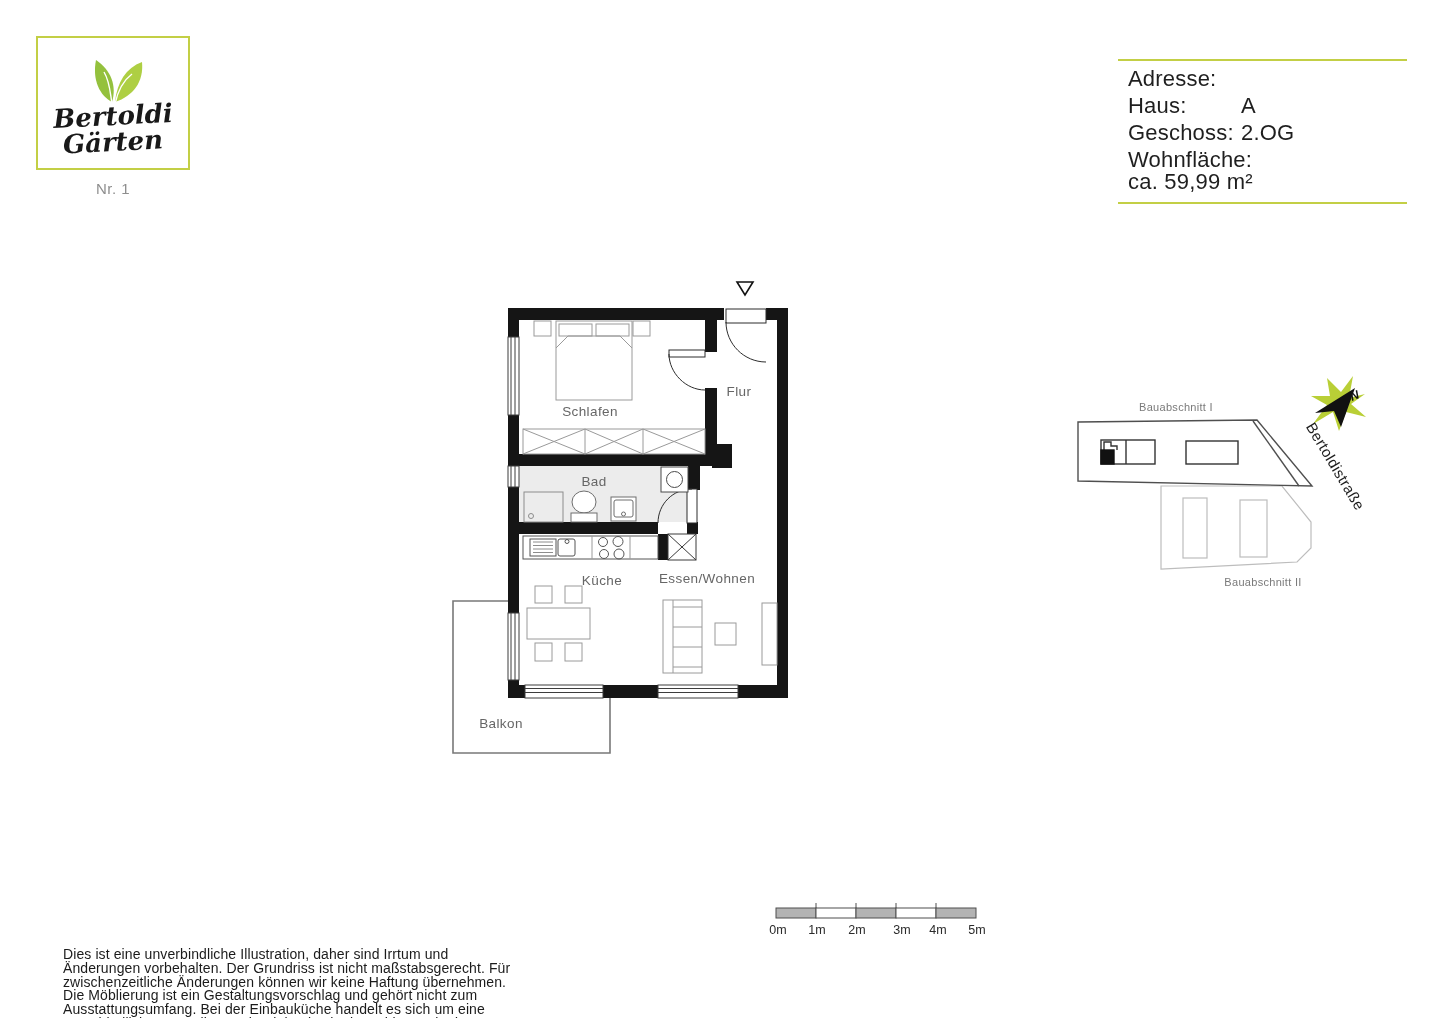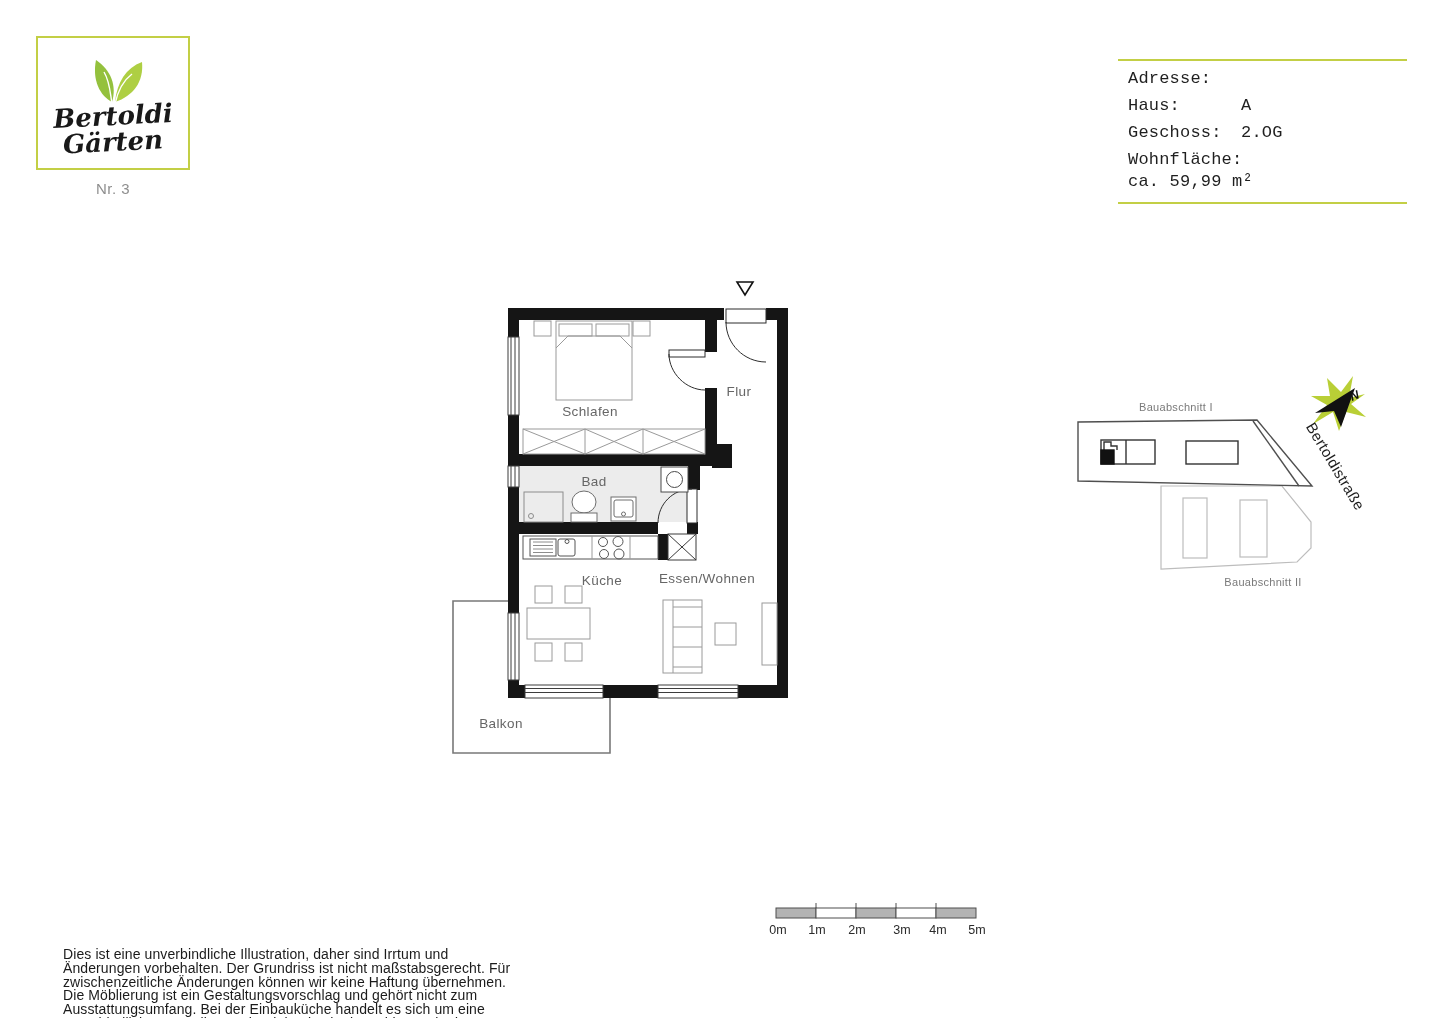--- a/index.html
+++ b/index.html
@@ -11,21 +11,21 @@
             border:2px solid #c3cf45;background:#fff;text-align:center;}
   .logo-text{font-family:"DejaVu Serif",serif;font-style:italic;font-weight:700;
              font-size:26px;line-height:28px;color:#191919;margin-top:2px;transform:rotate(-3deg);}
   .logo-nr{position:absolute;left:36px;top:180px;width:154px;text-align:center;
            font-size:15px;color:#8e8e8e;letter-spacing:.5px;}
 
   
   .info-table{position:absolute;left:1118px;top:59px;width:279px;
               border-top:2.5px solid #c3cf45;border-bottom:2.5px solid #c3cf45;
               padding:7px 0 9px 10px;}
-  .info-row{display:flex;margin-bottom:5px;font-size:17px;line-height:22px;letter-spacing:.2px;font-family:Liberation Mono, monospace;}
+  .info-row{display:flex;margin-bottom:5px;font-size:22px;line-height:22px;letter-spacing:.2px;}
   .info-row:last-child{margin-bottom:0;flex-direction:column;}
   .info-label{width:113px;flex:none;}
   .info-value{white-space:pre-line;}
 
   
   .plan-svg{position:absolute;left:440px;top:270px;width:390px;height:500px;}
   .site-svg{position:absolute;left:1070px;top:362px;width:330px;height:240px;}
   .scale-svg{position:absolute;left:765px;top:898px;width:240px;height:48px;}
   .logo-leaves{position:absolute;left:0;top:6px;width:150px;height:62px;}
 
@@ -44,21 +44,21 @@
     <svg class="logo-leaves" viewBox="0 0 150 62">
       <path d="M 74 58 C 62 52 54 36 58 16 C 73 26 79 42 74 58 Z" fill="#94c13d"></path>
       <path d="M 77 58 C 79 38 88 24 104 18 C 106 38 95 52 77 58 Z" fill="#aecf43"></path>
       <path d="M 74 60 C 72 48 72 38 66 28" fill="none" stroke="#ffffff" stroke-width="1.4"></path>
       <path d="M 77 60 C 80 46 86 36 94 30" fill="none" stroke="#ffffff" stroke-width="1.4"></path>
     </svg>
     <div style="height:62px"></div>
     <div class="logo-text">Bertoldi</div>
     <div class="logo-text" style="margin-top:-2px">Gärten</div>
   </div>
-  <div class="logo-nr">Nr. 3</div>
+  <div class="logo-nr">Nr. 1</div>
 
   <div class="info-table">
     <div class="info-row">
       <div class="info-label">Adresse:</div>
     </div>
     <div class="info-row">
       <div class="info-label">Haus:</div>
       <div class="info-value">A</div>
     </div>
     <div class="info-row">

